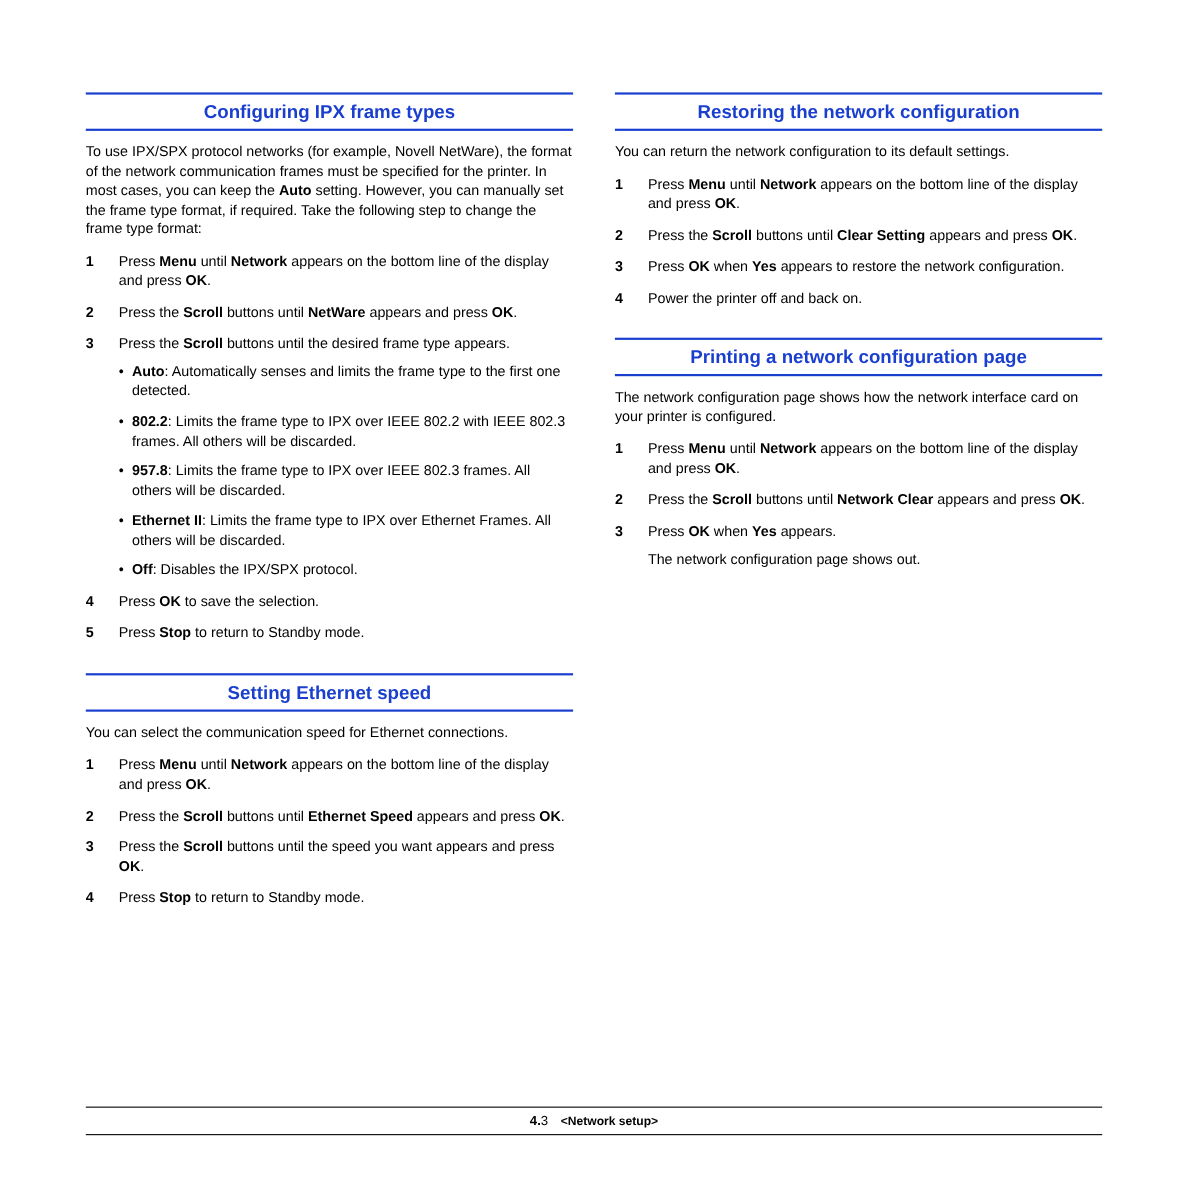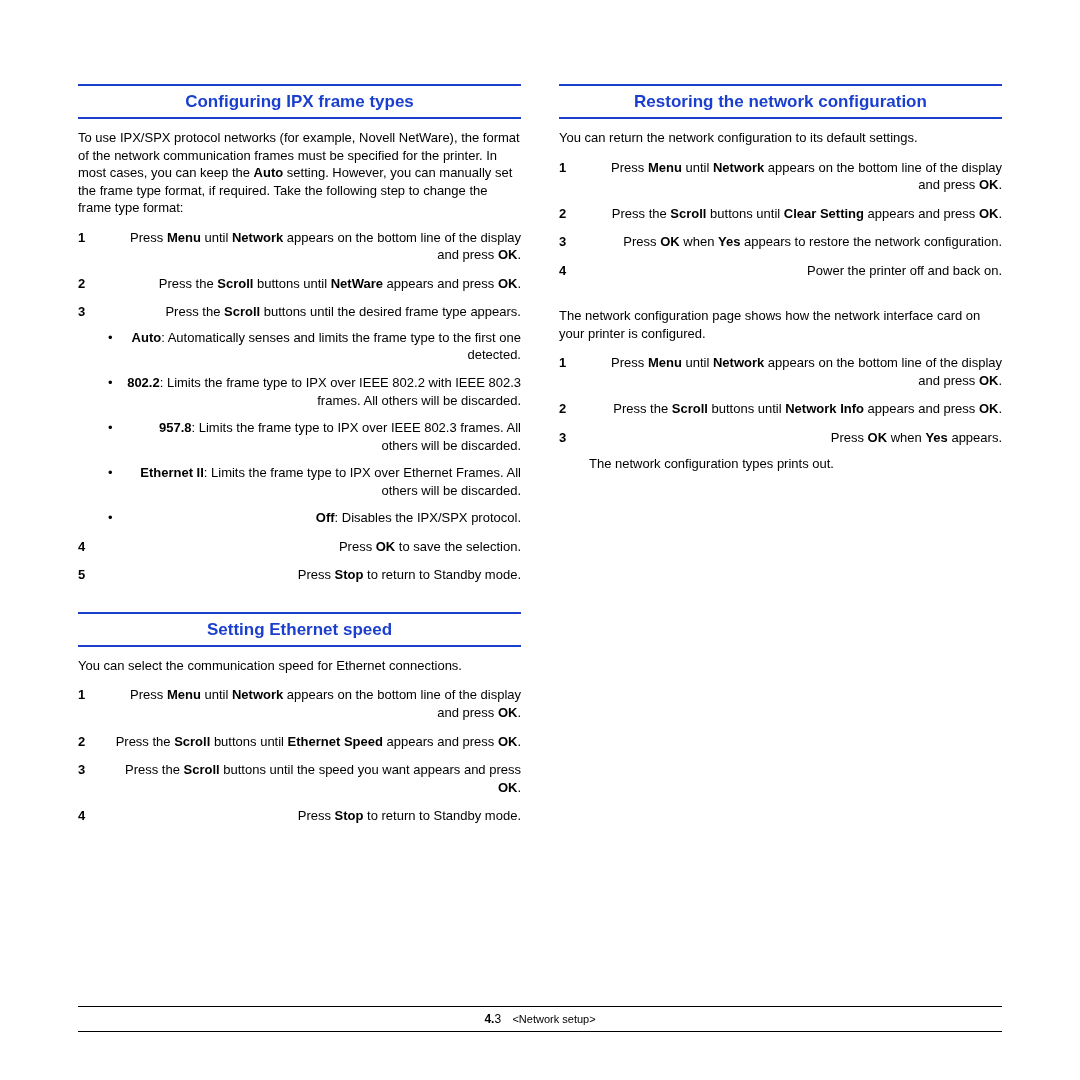--- a/index.html
+++ b/index.html
@@ -32,21 +32,20 @@
     margin-bottom: 10px;
     margin-top: 0;
   }
   .intro {
     line-height: 1.35;
     margin-bottom: 12px;
   }
   ol.steps {
     list-style: none;
     counter-reset: step;
-    text-align: right;
   }
   ol.steps > li {
     counter-increment: step;
     position: relative;
     padding-left: 30px;
     margin-bottom: 11px;
     line-height: 1.35;
   }
   ol.steps > li::before {
     content: counter(step);
@@ -84,21 +83,21 @@
     left: 78px;
     right: 78px;
     border-top: 1px solid #000;
     border-bottom: 1px solid #000;
     padding: 5px 0;
     text-align: center;
     font-size: 12px;
   }
   .footer .pg { font-weight: normal; }
   .footer .chapnum { font-weight: bold; }
-  .footer .chapname { font-size: 11px; margin-left: 8px; }
+  .footer .chapname { font-size: 11px; margin-left: 8px; font-weight: bold; }
 </style>
 </head>
 <body>
 
 <div class="columns">
 
   <div class="col">
 
     <div class="section">
       <div class="section-heading">Configuring IPX frame types</div>
@@ -140,27 +139,28 @@
       <p class="intro">You can return the network configuration to its default settings.</p>
       <ol class="steps">
         <li><span>Press </span><span class="b">Menu</span><span> until </span><span class="b">Network</span><span> appears on the bottom line of the display and press </span><span class="b">OK</span><span>.</span></li>
         <li><span>Press the </span><span class="b">Scroll</span><span> buttons until </span><span class="b">Clear Setting</span><span> appears and press </span><span class="b">OK</span><span>.</span></li>
         <li><span>Press </span><span class="b">OK</span><span> when </span><span class="b">Yes</span><span> appears to restore the network configuration.</span></li>
         <li>Power the printer off and back on.</li>
       </ol>
     </div>
 
     <div class="section">
+      <div class="section-heading">Printing a network configuration page</div>
       <p class="intro">The network configuration page shows how the network interface card on your printer is configured.</p>
       <ol class="steps">
         <li><span>Press </span><span class="b">Menu</span><span> until </span><span class="b">Network</span><span> appears on the bottom line of the display and press </span><span class="b">OK</span><span>.</span></li>
-        <li><span>Press the </span><span class="b">Scroll</span><span> buttons until </span><span class="b">Network Info</span><span> appears and press </span><span class="b">OK</span><span>.</span></li>
+        <li><span>Press the </span><span class="b">Scroll</span><span> buttons until </span><span class="b">Network Clear</span><span> appears and press </span><span class="b">OK</span><span>.</span></li>
         <li><span>Press </span><span class="b">OK</span><span> when </span><span class="b">Yes</span><span> appears.</span></li>
       </ol>
-      <p class="aftertext">The network configuration types prints out.</p>
+      <p class="aftertext">The network configuration page shows out.</p>
     </div>
 
   </div>
 </div>
 
 <div class="footer">
   <span class="chapnum">4.</span><span class="pg">3</span>
   <span class="chapname">&lt;Network setup&gt;</span>
 </div>
 

